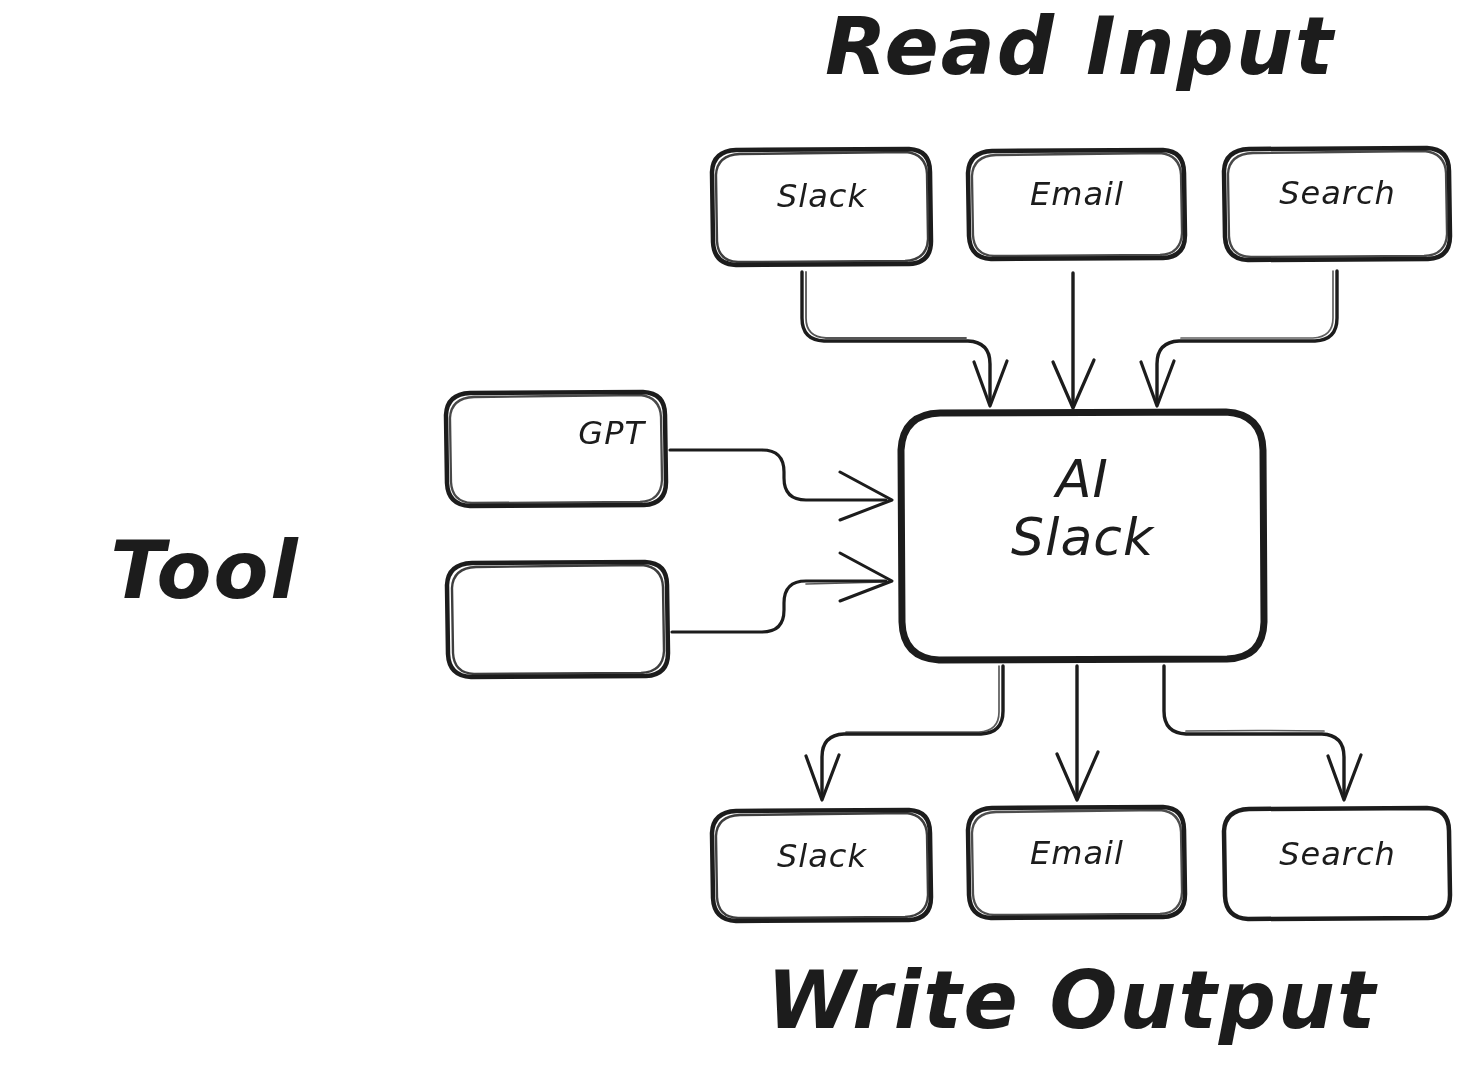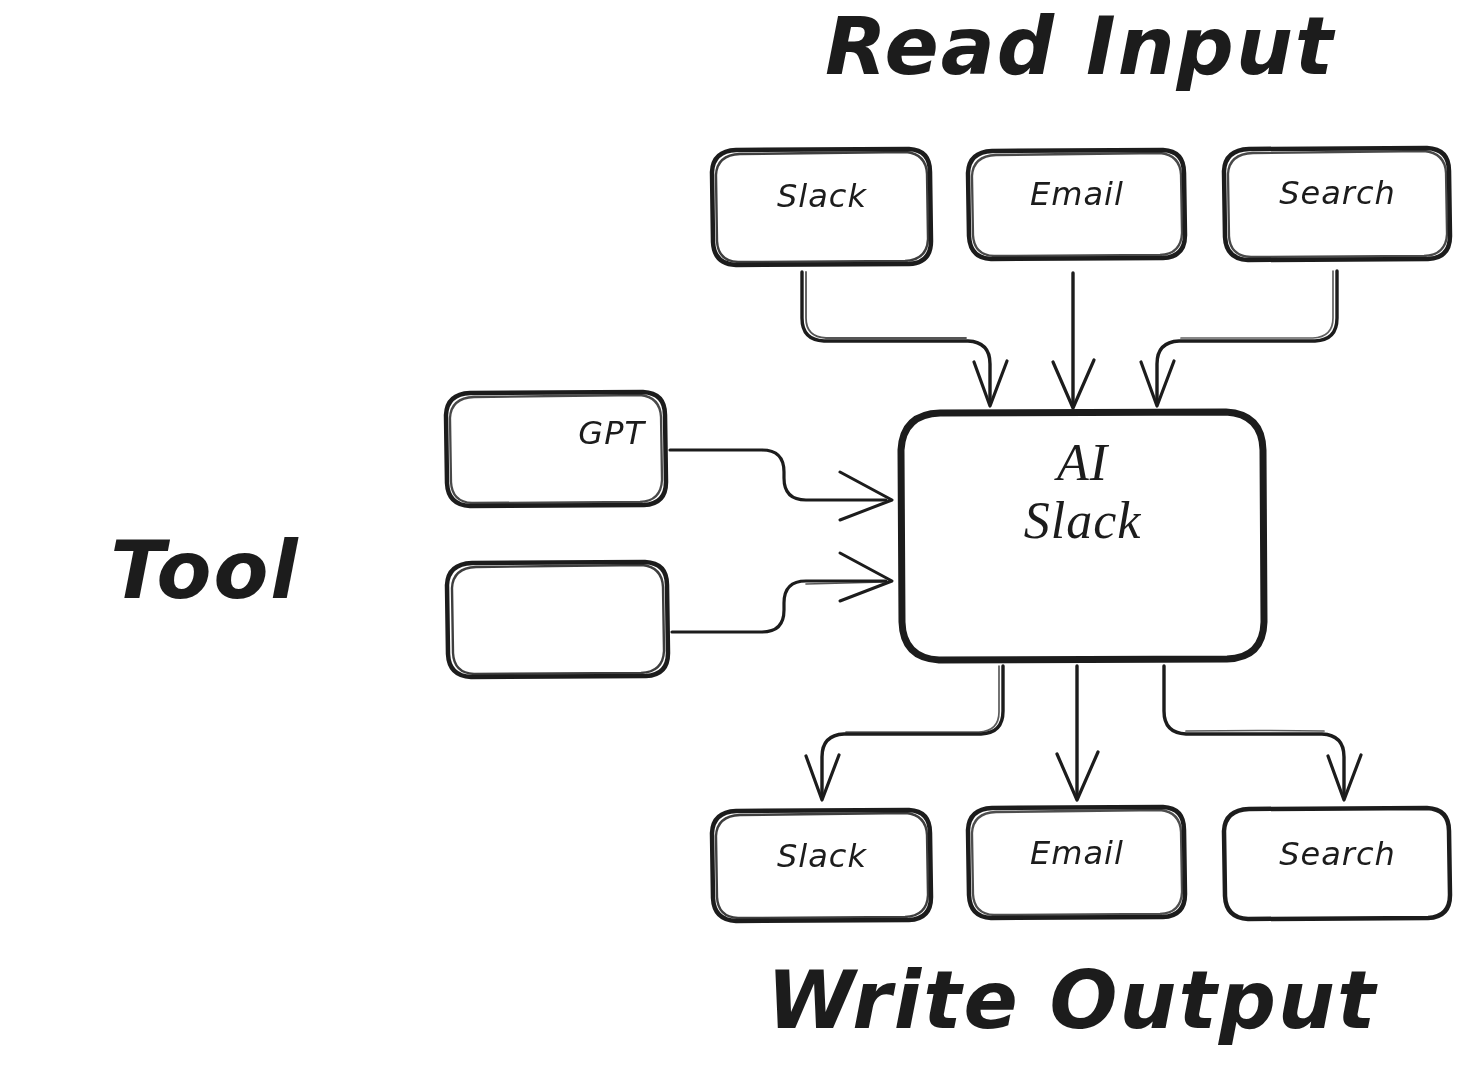--- a/index.html
+++ b/index.html
@@ -162,21 +162,21 @@
   <div class="section-title stacked" style="left:0px; top:424px; width:410px; text-align:center;"><br><span>Tool</span></div>
 
   <div class="section-title" style="left:752px; top:960px; width:640px;">Write Output</div>
 
   <div class="node-label" style="left:712px; top:180px; width:220px;">Slack</div>
   <div class="node-label" style="left:968px; top:178px; width:218px;">Email</div>
   <div class="node-label" style="left:1224px; top:177px; width:227px;">Search</div>
 
   <div class="node-label" style="left:425px; top:417px; width:220px;text-align:right;">GPT</div>
 
-  <div class="node-label big" style="left:901px; top:434px; width:363px;font-family:Liberation Serif, serif;"><span>AI</span><br><span>Slack</span></div>
+  <div class="node-label big" style="left:901px; top:450px; width:363px;"><span>AI</span><br><span>Slack</span></div>
 
   <div class="node-label" style="left:712px; top:840px; width:220px;">Slack</div>
   <div class="node-label" style="left:968px; top:837px; width:218px;">Email</div>
   <div class="node-label" style="left:1224px; top:838px; width:227px;">Search</div>
 
   <div class="hit" style="left:712px; top:148px; width:220px; height:118px;"></div>
   <div class="hit" style="left:968px; top:150px; width:218px; height:110px;"></div>
   <div class="hit" style="left:1224px; top:148px; width:227px; height:113px;"></div>
 
   <div class="hit" style="left:446px; top:392px; width:221px; height:114px;"></div>

